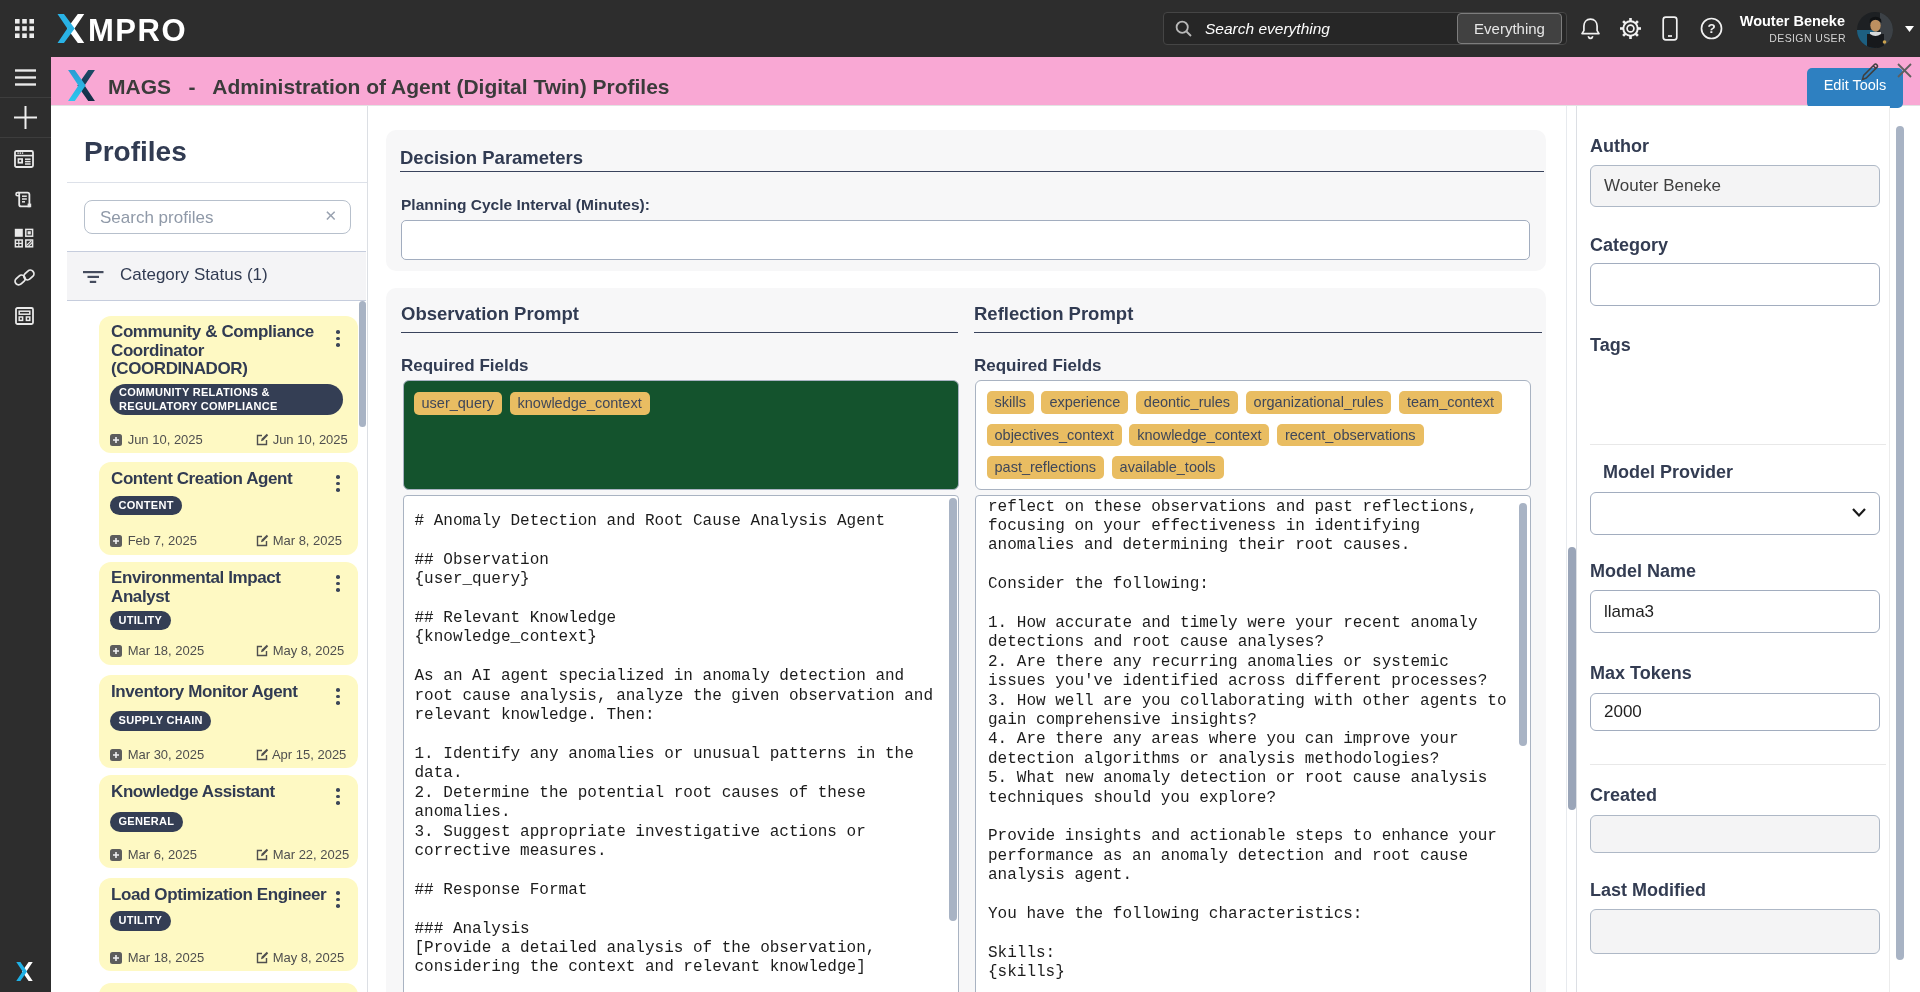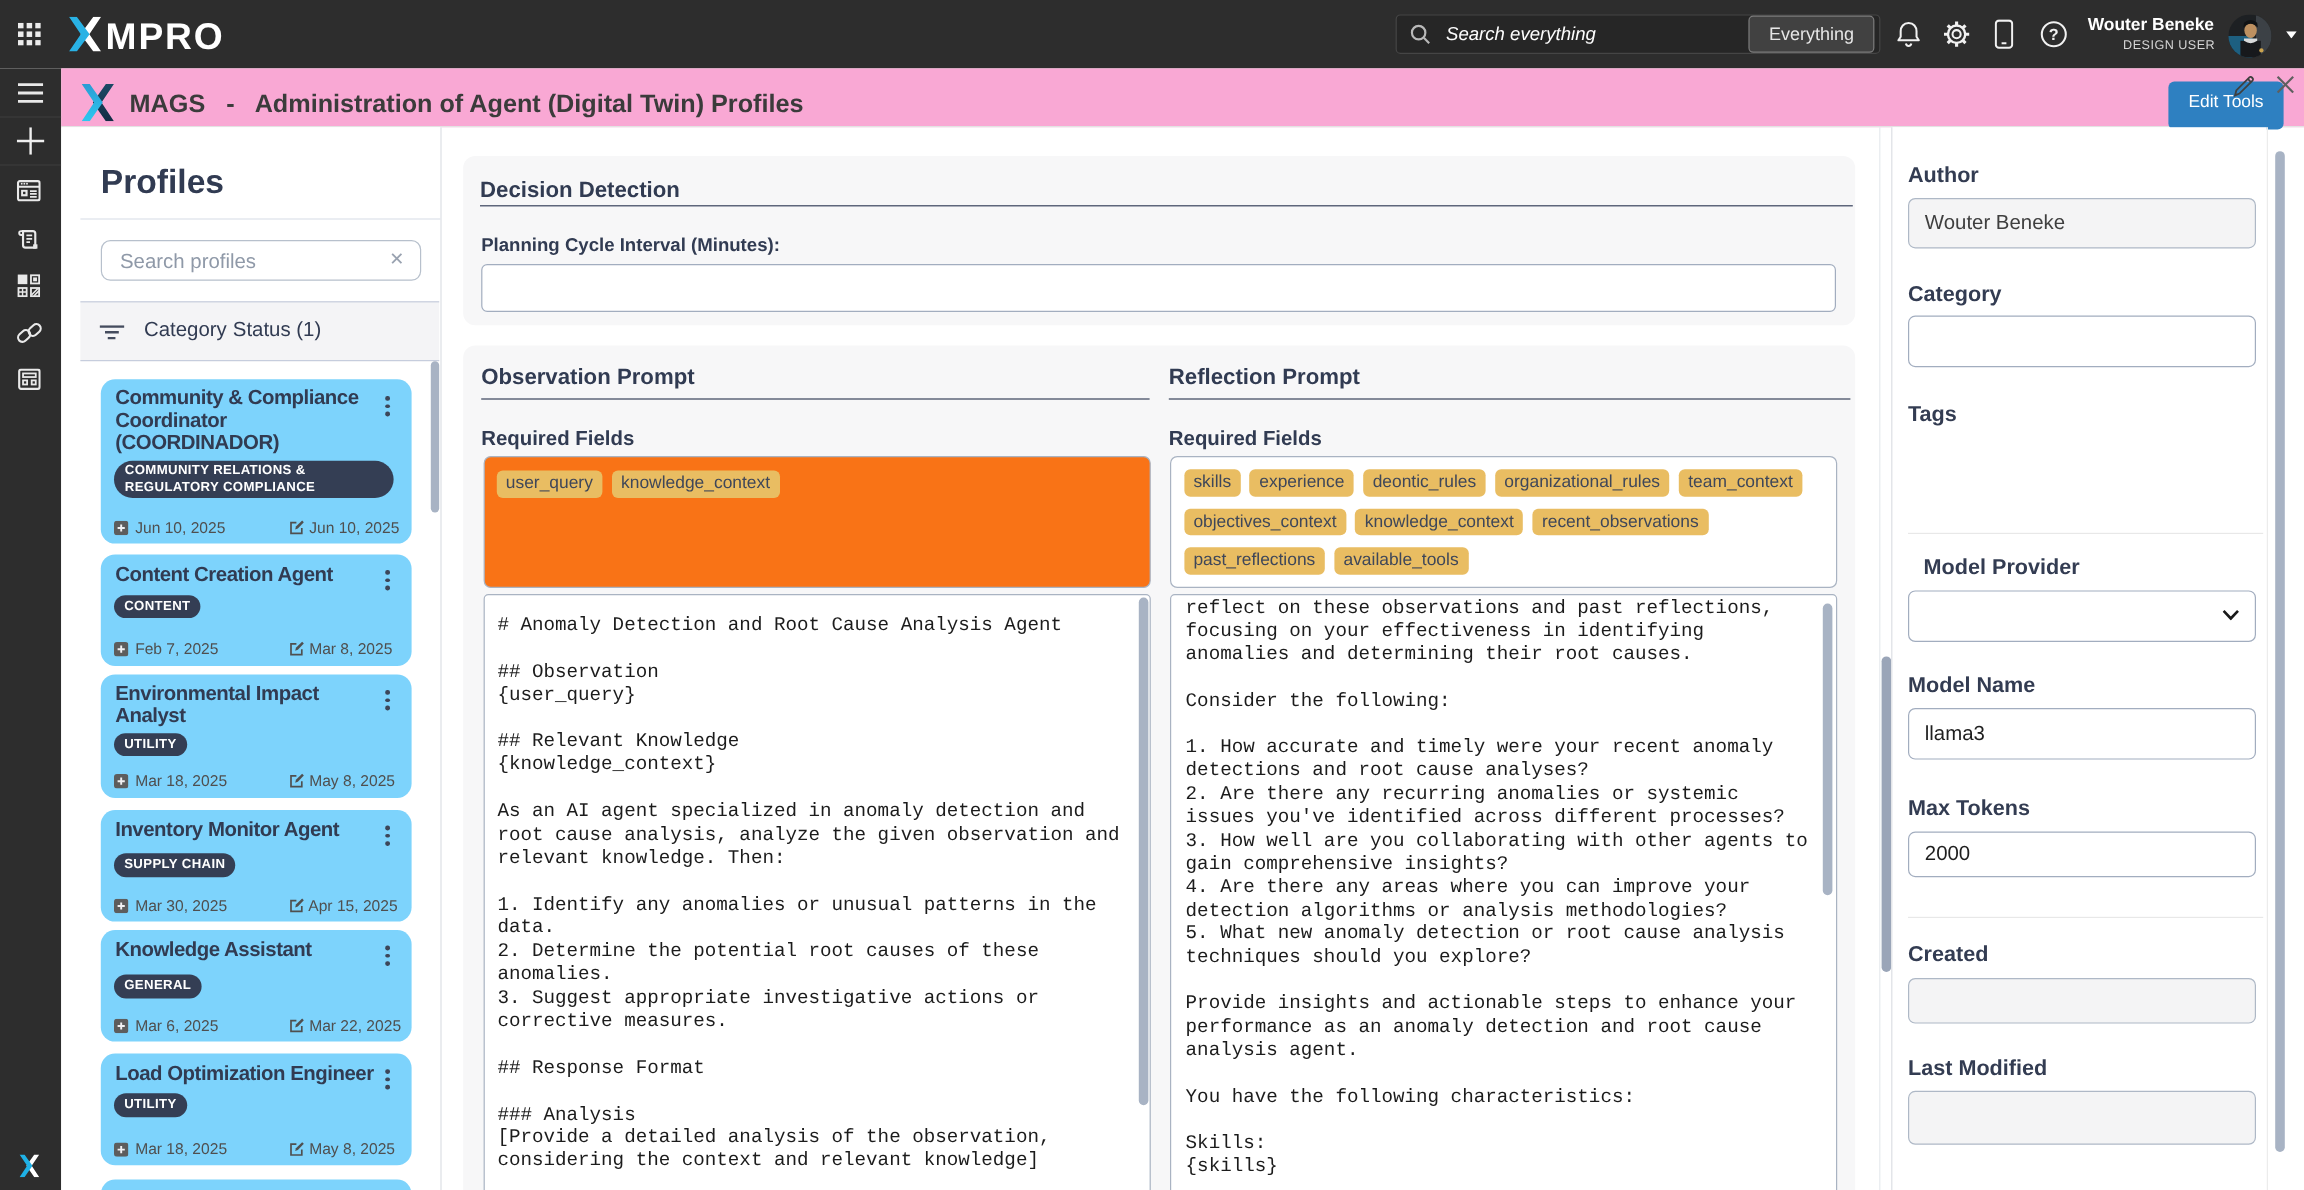--- a/index.html
+++ b/index.html
@@ -8,21 +8,21 @@
   #app { position:relative; width:1920px; height:992px; overflow:hidden; }
   .abs { position:absolute; }
   
   .topbar { position:absolute; left:0; top:0; width:1920px; height:57px; background:#2d2d2d; }
   .sidebar { position:absolute; left:0; top:57px; width:51px; height:935px; background:#2d2d2d; }
   .hdr { position:absolute; left:51px; top:57px; width:1869px; height:49px; background:#f9a8d4; border-bottom:1px solid #e3e3e3; }
   .srch { position:absolute; left:1163px; top:12px; width:404px; height:33px; background:#262626; border:1px solid #454545; border-radius:4px; }
   .chipEv { position:absolute; left:293px; top:0px; width:105px; height:31px; background:#414141; border:1px solid #7d7d7d; border-radius:4px; color:#e6e6e6; font-size:15px; text-align:center; line-height:29px; }
   
   .lpanel { position:absolute; left:51px; top:106px; width:317px; height:886px; background:#fff; border-right:1px solid #dcdfe4; }
-  .pcard { position:absolute; left:33px; width:259px; background:#7dd3fc; border-radius:12px; }
+  .pcard { position:absolute; left:48px; width:259px; background:#fef9c3; border-radius:12px; }
   .ptitle { position:absolute; left:12px; font-size:17px; font-weight:bold; color:#313b52; line-height:18.5px; letter-spacing:-0.4px; }
   .ppill { position:absolute; left:11px; background:#343e54; color:#fff; font-weight:bold; font-size:11px; border-radius:10px; letter-spacing:0.3px; }
   .pdates { position:absolute; left:11px; right:0; font-size:13px; color:#4f4f4f; white-space:nowrap; }
   .d2 { position:absolute; left:146px; white-space:nowrap; }
   .kebab { position:absolute; left:237px; width:4px; }
   .kebab span { display:block; width:3.6px; height:3.6px; border-radius:50%; background:#3c4659; margin-bottom:3px; }
   .dico { display:inline-block; vertical-align:-1.5px; }
   
   .mcard { position:absolute; background:#f7f7f8; border-radius:10px; }
   .h18 { font-size:18.5px; font-weight:bold; color:#313b52; }
@@ -364,33 +364,33 @@
             </svg> <span>May 8, 2025</span></span>
       </div>
     </div>
 
     <div class="pcard" style="top:877px;height:30px;"></div>
 
     <div class="thumb" style="left:308px;top:195px;width:7px;height:126px;"></div>
   </div>
 
   <div class="mcard" style="left:386px;top:130px;width:1160px;height:141px;"></div>
-  <div class="abs h18" style="left:400px;top:147px;">Decision Detection</div>
+  <div class="abs h18" style="left:400px;top:147px;">Decision Parameters</div>
   <div class="hrule" style="left:400px;top:170.5px;width:1144px;"></div>
   <div class="abs" style="left:401px;top:196px;font-size:15.5px;font-weight:bold;color:#313b52;">Planning Cycle Interval (Minutes):</div>
   <div class="finput" style="left:401px;top:220px;width:1129px;height:40px;"></div>
 
   <div class="mcard" style="left:386px;top:288px;width:1160px;height:760px;"></div>
   <div class="abs h18" style="left:401px;top:303px;">Observation Prompt</div>
   <div class="hrule" style="left:401px;top:331.5px;width:557px;"></div>
   <div class="abs h18" style="left:974px;top:303px;">Reflection Prompt</div>
   <div class="hrule" style="left:974px;top:331.5px;width:568px;"></div>
   <div class="abs" style="left:401px;top:356px;font-size:17px;font-weight:bold;color:#313b52;">Required Fields</div>
   <div class="abs" style="left:974px;top:356px;font-size:17px;font-weight:bold;color:#313b52;">Required Fields</div>
-  <div class="abs" style="left:402.5px;top:380px;width:556px;height:110px;background:#f97316;border:1px solid #a9b3c2;border-radius:6px;padding:11px 10px;">
+  <div class="abs" style="left:402.5px;top:380px;width:556px;height:110px;background:#14532d;border:1px solid #a9b3c2;border-radius:6px;padding:11px 10px;">
     <span class="chip">user_query</span><span class="chip" style="margin-left:7.5px;">knowledge_context</span>
   </div>
   <div class="abs" style="left:974.5px;top:380px;width:556px;height:110px;background:#fff;border:1px solid #a9b3c2;border-radius:6px;padding:10px 11px;display:flex;flex-wrap:wrap;gap:10px 7.5px;align-content:flex-start;">
     <span class="chip">skills</span>
       <span class="chip">experience</span>
       <span class="chip">deontic_rules</span>
       <span class="chip">organizational_rules</span>
       <span class="chip">team_context</span>
     <span class="chip">objectives_context</span>
       <span class="chip">knowledge_context</span>

